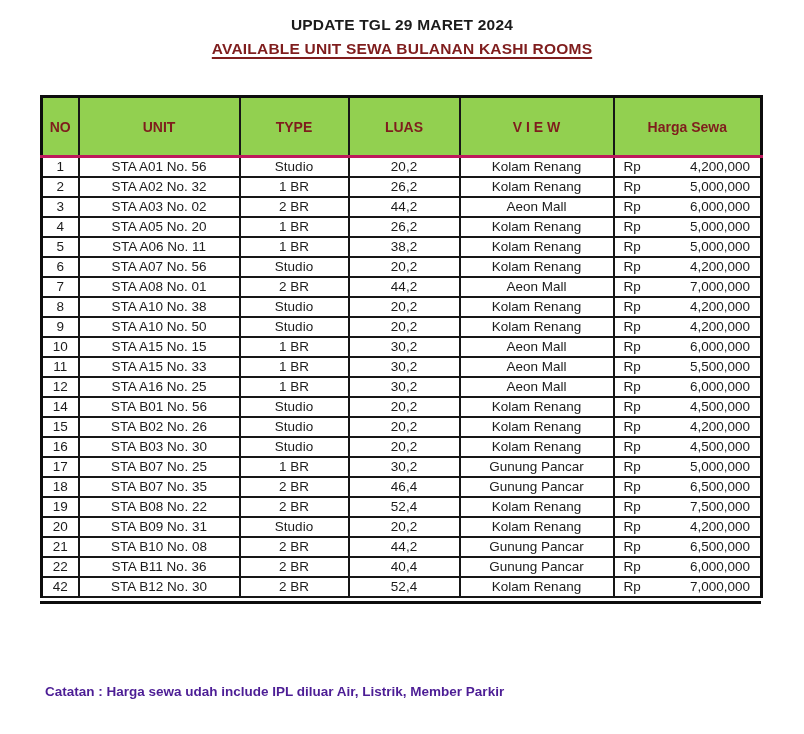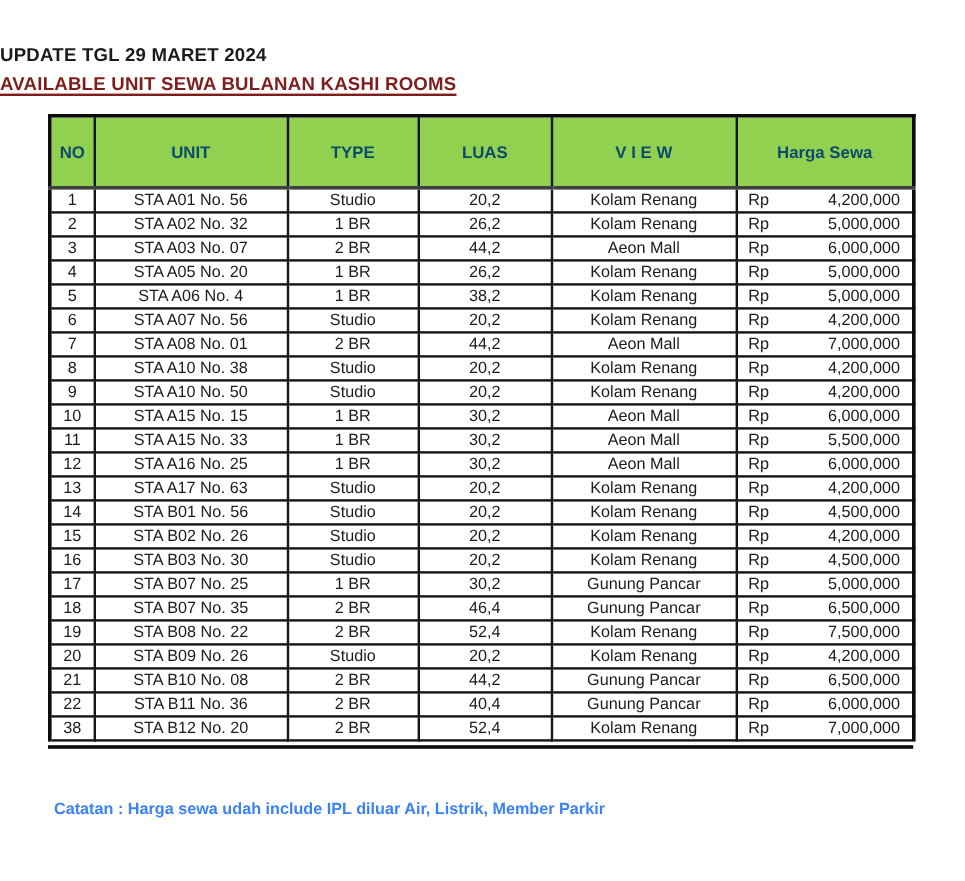--- a/index.html
+++ b/index.html
@@ -10,22 +10,22 @@
     font-family: "Liberation Sans", sans-serif;
     color: #1b1b1b;
     overflow: hidden;
   }
   .page {
     width: 804px;
     height: 734px;
     position: relative;
   }
   .titles {
-    padding-top: 38px;
-    text-align: left;
+    padding-top: 16px;
+    text-align: center;
   }
   .title {
     font-size: 15.5px;
     font-weight: bold;
     letter-spacing: 0.2px;
     color: #1b1b1b;
   }
   .subtitle {
     margin-top: 6px;
     font-size: 15.5px;
@@ -62,42 +62,42 @@
     text-align: center;
     vertical-align: middle;
     overflow: hidden;
     white-space: nowrap;
   }
   thead th {
     background: #92D050;
     height: 60px;
     font-size: 14px;
     font-weight: bold;
-    border-bottom: 3px solid #404040;
-    color: #0c4a6e;
+    border-bottom: 3px solid #be185d;
+    color: #7f1d1d;
   }
   tbody td {
     height: 20px;
     font-size: 13.5px;
     background: #ffffff;
   }
   td.c-harga { padding: 0; }
   .harga-line {
     display: flex;
     justify-content: space-between;
     align-items: center;
     padding: 0 10px 0 9px;
   }
   .note {
     position: absolute;
     left: 45px;
-    top: 666px;
+    top: 684px;
     font-size: 13.5px;
     font-weight: bold;
-    color: #3b82f6;
+    color: #4c1d95;
     text-align: right;
   }
 </style>
 </head>
 <body>
 
 <div class="page">
 
   <div class="titles">
     <div class="title">UPDATE TGL 29 MARET 2024</div>
@@ -148,21 +148,21 @@
       <td class="c-harga">
         <div class="harga-line">
           <span>Rp</span>
           <span>5,000,000</span>
         </div>
       </td>
     </tr>
 
     <tr>
       <td>3</td>
-      <td>STA A03 No. 07</td>
+      <td>STA A03 No. 02</td>
       <td>2 BR</td>
       <td>44,2</td>
       <td>Aeon Mall</td>
       <td class="c-harga">
         <div class="harga-line">
           <span>Rp</span>
           <span>6,000,000</span>
         </div>
       </td>
     </tr>
@@ -176,21 +176,21 @@
       <td class="c-harga">
         <div class="harga-line">
           <span>Rp</span>
           <span>5,000,000</span>
         </div>
       </td>
     </tr>
 
     <tr>
       <td>5</td>
-      <td>STA A06 No. 4</td>
+      <td>STA A06 No. 11</td>
       <td>1 BR</td>
       <td>38,2</td>
       <td>Kolam Renang</td>
       <td class="c-harga">
         <div class="harga-line">
           <span>Rp</span>
           <span>5,000,000</span>
         </div>
       </td>
     </tr>
@@ -286,33 +286,20 @@
       <td>30,2</td>
       <td>Aeon Mall</td>
       <td class="c-harga">
         <div class="harga-line">
           <span>Rp</span>
           <span>6,000,000</span>
         </div>
       </td>
     </tr>
 
-    <tr>
-      <td>13</td>
-      <td>STA A17 No. 63</td>
-      <td>Studio</td>
-      <td>20,2</td>
-      <td>Kolam Renang</td>
-      <td class="c-harga">
-        <div class="harga-line">
-          <span>Rp</span>
-          <span>4,200,000</span>
-        </div>
-      </td>
-    </tr>
 
     <tr>
       <td>14</td>
       <td>STA B01 No. 56</td>
       <td>Studio</td>
       <td>20,2</td>
       <td>Kolam Renang</td>
       <td class="c-harga">
         <div class="harga-line">
           <span>Rp</span>
@@ -386,21 +373,21 @@
       <td class="c-harga">
         <div class="harga-line">
           <span>Rp</span>
           <span>7,500,000</span>
         </div>
       </td>
     </tr>
 
     <tr>
       <td>20</td>
-      <td>STA B09 No. 26</td>
+      <td>STA B09 No. 31</td>
       <td>Studio</td>
       <td>20,2</td>
       <td>Kolam Renang</td>
       <td class="c-harga">
         <div class="harga-line">
           <span>Rp</span>
           <span>4,200,000</span>
         </div>
       </td>
     </tr>
@@ -427,22 +414,22 @@
       <td>Gunung Pancar</td>
       <td class="c-harga">
         <div class="harga-line">
           <span>Rp</span>
           <span>6,000,000</span>
         </div>
       </td>
     </tr>
 
     <tr>
-      <td>38</td>
-      <td>STA B12 No. 20</td>
+      <td>42</td>
+      <td>STA B12 No. 30</td>
       <td>2 BR</td>
       <td>52,4</td>
       <td>Kolam Renang</td>
       <td class="c-harga">
         <div class="harga-line">
           <span>Rp</span>
           <span>7,000,000</span>
         </div>
       </td>
     </tr>

